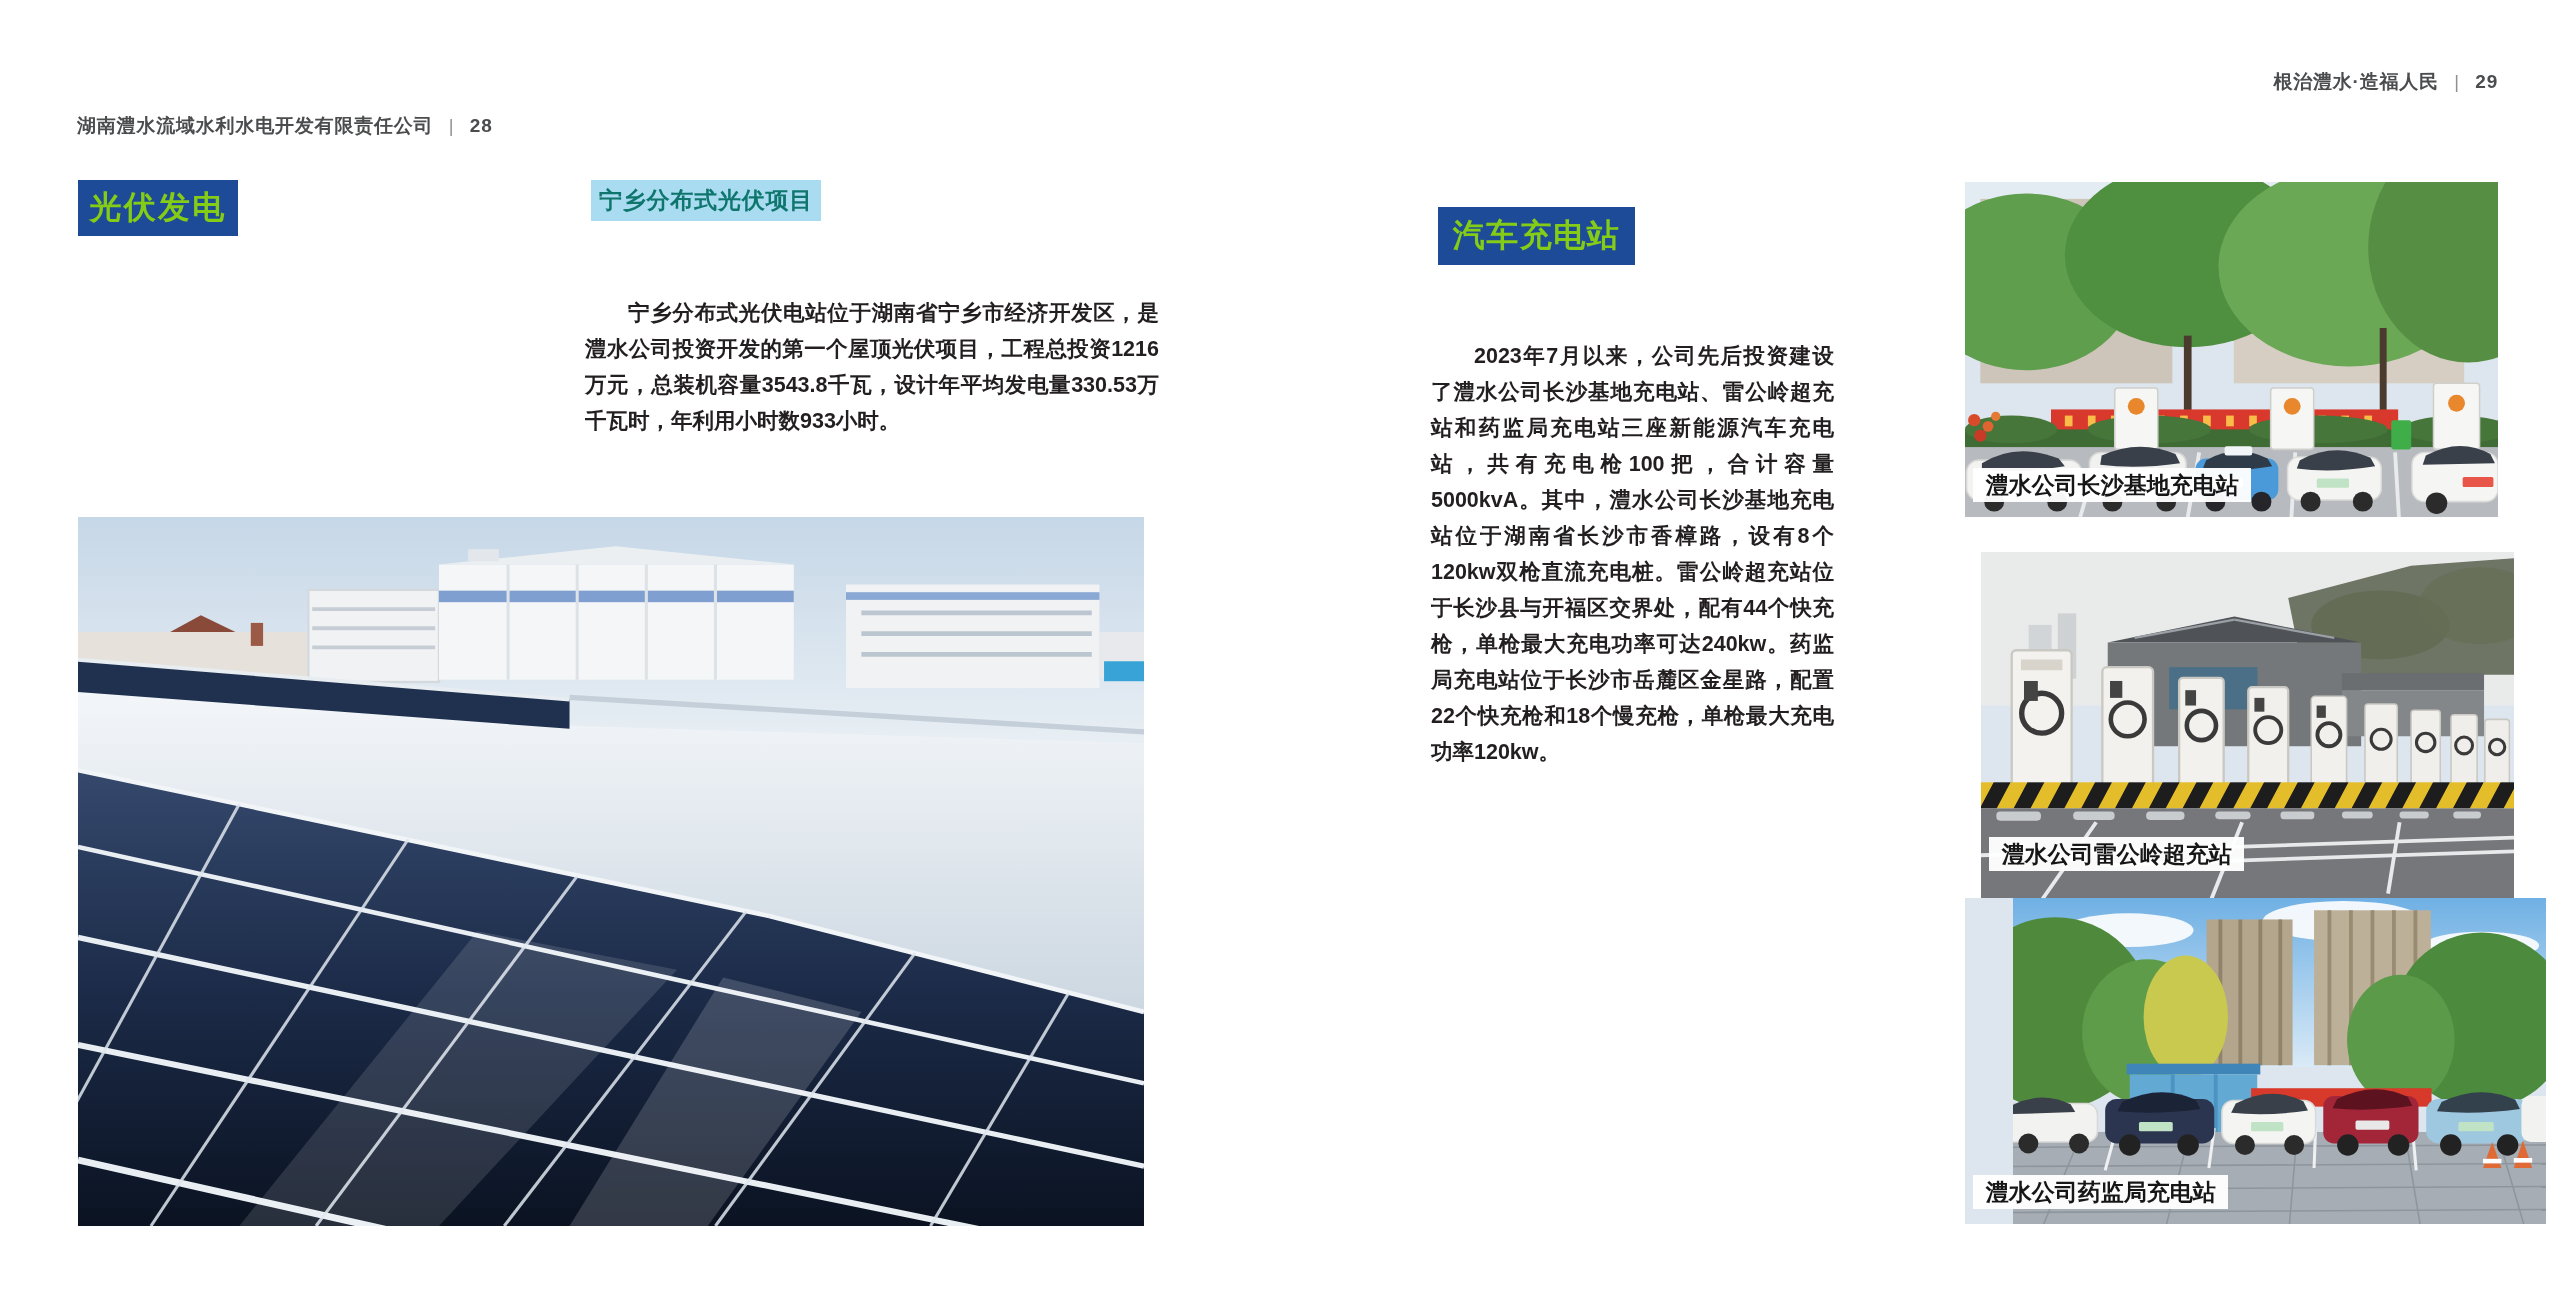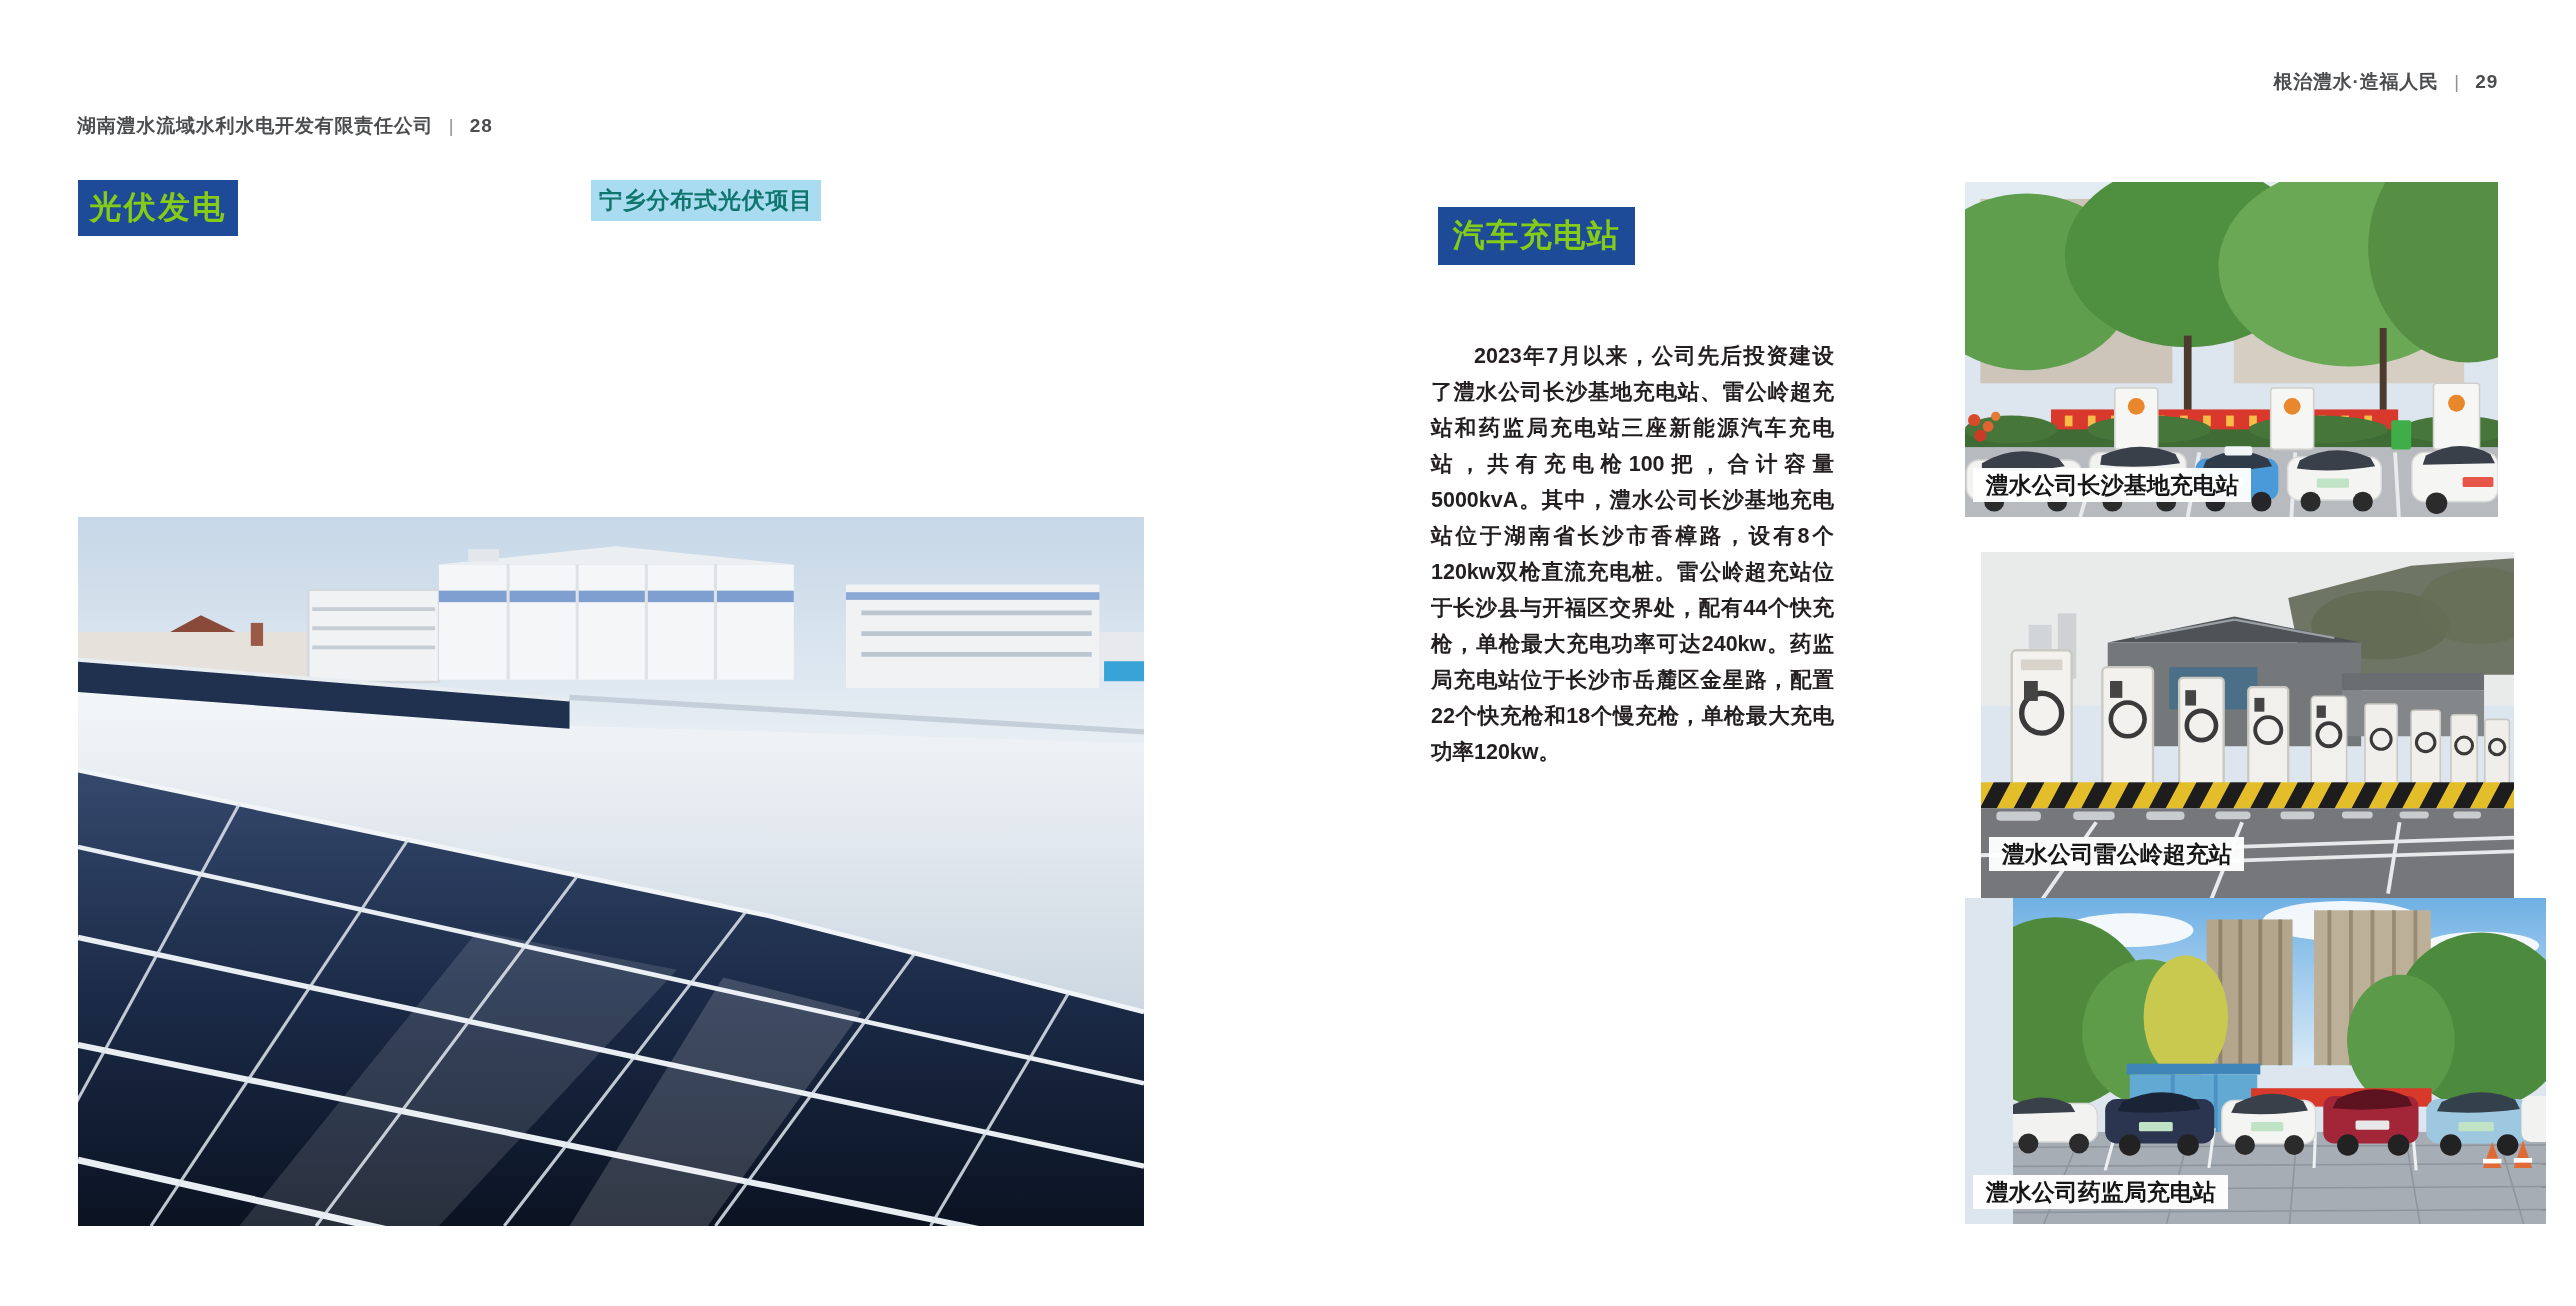--- a/index.html
+++ b/index.html
@@ -55,20 +55,21 @@
   </div>
 
   <div class="runhead right">
     <span>根治澧水·造福人民</span>
     <span class="sep">|</span>
     <span>29</span>
   </div>
 
   <div class="secbox pv">光伏发电</div>
   <div class="tagbox">宁乡分布式光伏项目</div>
+  <p class="para pv">宁乡分布式光伏电站位于湖南省宁乡市经济开发区，是澧水公司投资开发的第一个屋顶光伏项目，工程总投资1216万元，总装机容量3543.8千瓦，设计年平均发电量330.53万千瓦时，年利用小时数933小时。</p>
 
   <figure class="photo photo-main" style="margin:0;">
     <svg viewBox="0 0 1388 924" preserveAspectRatio="none">
       <defs>
         <linearGradient id="sky1" x1="0" y1="0" x2="0" y2="1">
           <stop offset="0" stop-color="#c6d7e7"></stop>
             <stop offset="1" stop-color="#edf2f6"></stop>
         </linearGradient>
         <linearGradient id="roof1" x1="0" y1="0" x2="0" y2="1">
           <stop offset="0" stop-color="#f3f6f9"></stop>

